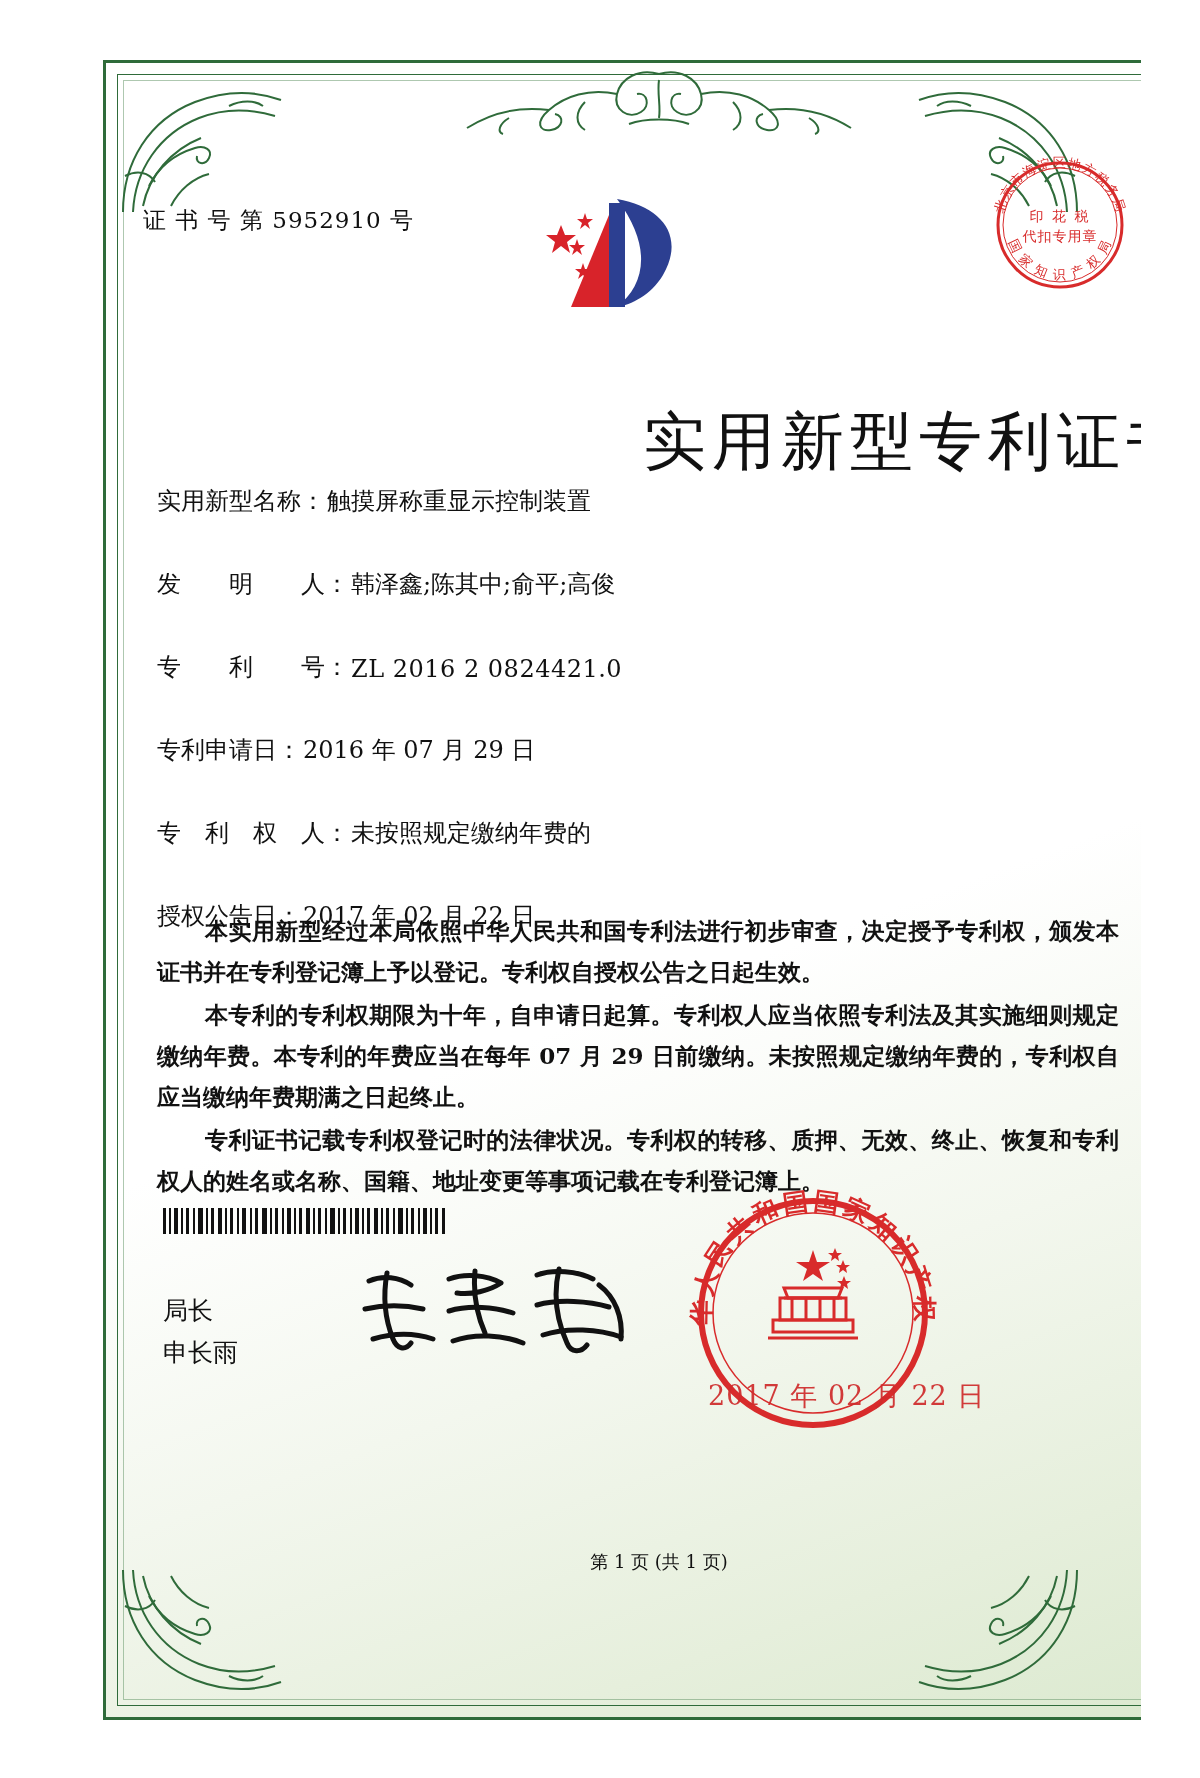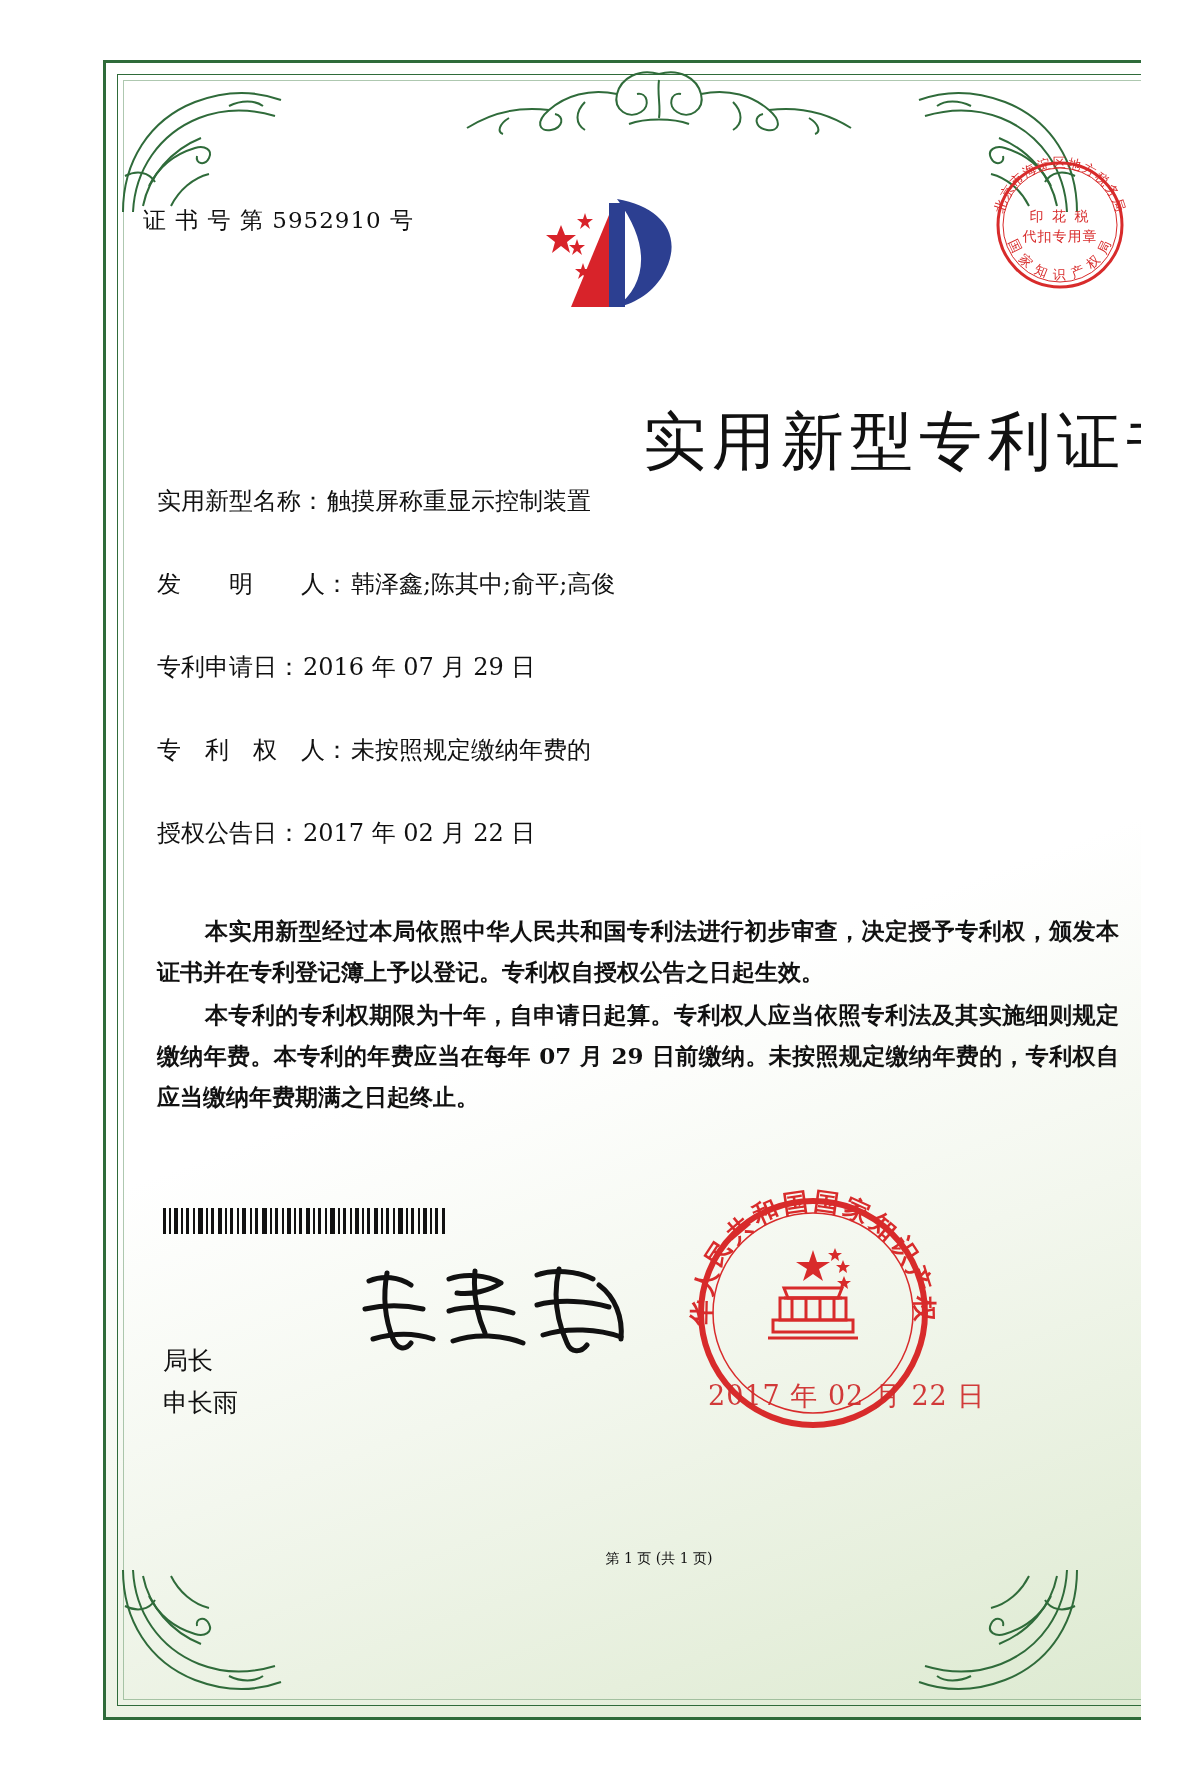--- a/index.html
+++ b/index.html
@@ -164,22 +164,21 @@
     height: 26px;
   }
 
   .signature-block {
     position: absolute;
     left: 40px;
     top: 1212px;
     font-size: 25px;
     line-height: 42px;
     color: #111;
-    font-family: Liberation Serif, serif;
-    margin-top: 48px;
+    font-family: Liberation Mono, monospace;
   }
 
   .handwriting {
     position: absolute;
     left: 230px;
     top: 1175px;
     width: 290px;
     height: 110px;
   }
 
@@ -200,21 +199,21 @@
     font-family: "DejaVu Serif", serif;
     opacity: .92;
   }
 
   .page-footer {
     position: absolute;
     left: 0;
     right: 0;
     top: 1470px;
     text-align: center;
-    font-size: 14px;
+    font-size: 18px;
     color: #111;
     font-family: "DejaVu Serif", serif;
   }
 </style>
 </head>
 <body>
 
 <div class="page">
 
   <div class="frame-outer"></div>
@@ -322,36 +321,41 @@
     <div class="fields">
       <div class="field-row">
         <span class="field-label">实用新型名称：</span>
         <span class="field-value">触摸屏称重显示控制装置</span>
       </div>
       <div class="field-row">
         <span class="field-label">发　　明　　人：</span>
         <span class="field-value">韩泽鑫;陈其中;俞平;高俊</span>
       </div>
       <div class="field-row">
+        <span class="field-label">专　　利　　号：</span>
+        <span class="field-value mono">ZL 2016 2 0824421.0</span>
+      </div>
+      <div class="field-row">
         <span class="field-label">专利申请日：</span>
         <span class="field-value">2016 年 07 月 29 日</span>
       </div>
       <div class="field-row">
         <span class="field-label">专　利　权　人：</span>
         <span class="field-value">未按照规定缴纳年费的</span>
       </div>
       <div class="field-row">
         <span class="field-label">授权公告日：</span>
         <span class="field-value">2017 年 02 月 22 日</span>
       </div>
     </div>
 
     <div class="paragraphs">
       <p>本实用新型经过本局依照中华人民共和国专利法进行初步审查，决定授予专利权，颁发本证书并在专利登记簿上予以登记。专利权自授权公告之日起生效。</p>
       <p>本专利的专利权期限为十年，自申请日起算。专利权人应当依照专利法及其实施细则规定缴纳年费。本专利的年费应当在每年 07 月 29 日前缴纳。未按照规定缴纳年费的，专利权自应当缴纳年费期满之日起终止。</p>
+      <p>专利证书记载专利权登记时的法律状况。专利权的转移、质押、无效、终止、恢复和专利权人的姓名或名称、国籍、地址变更等事项记载在专利登记簿上。</p>
     </div>
 
     <svg class="barcode" viewBox="0 0 290 26" preserveAspectRatio="none">
       <g fill="#111">
         <rect x="0" y="0" width="3" height="26"></rect>
         <rect x="6" y="0" width="2" height="26"></rect>
         <rect x="11" y="0" width="4" height="26"></rect>
         <rect x="18" y="0" width="2" height="26"></rect>
         <rect x="23" y="0" width="3" height="26"></rect>
         <rect x="30" y="0" width="2" height="26"></rect>

